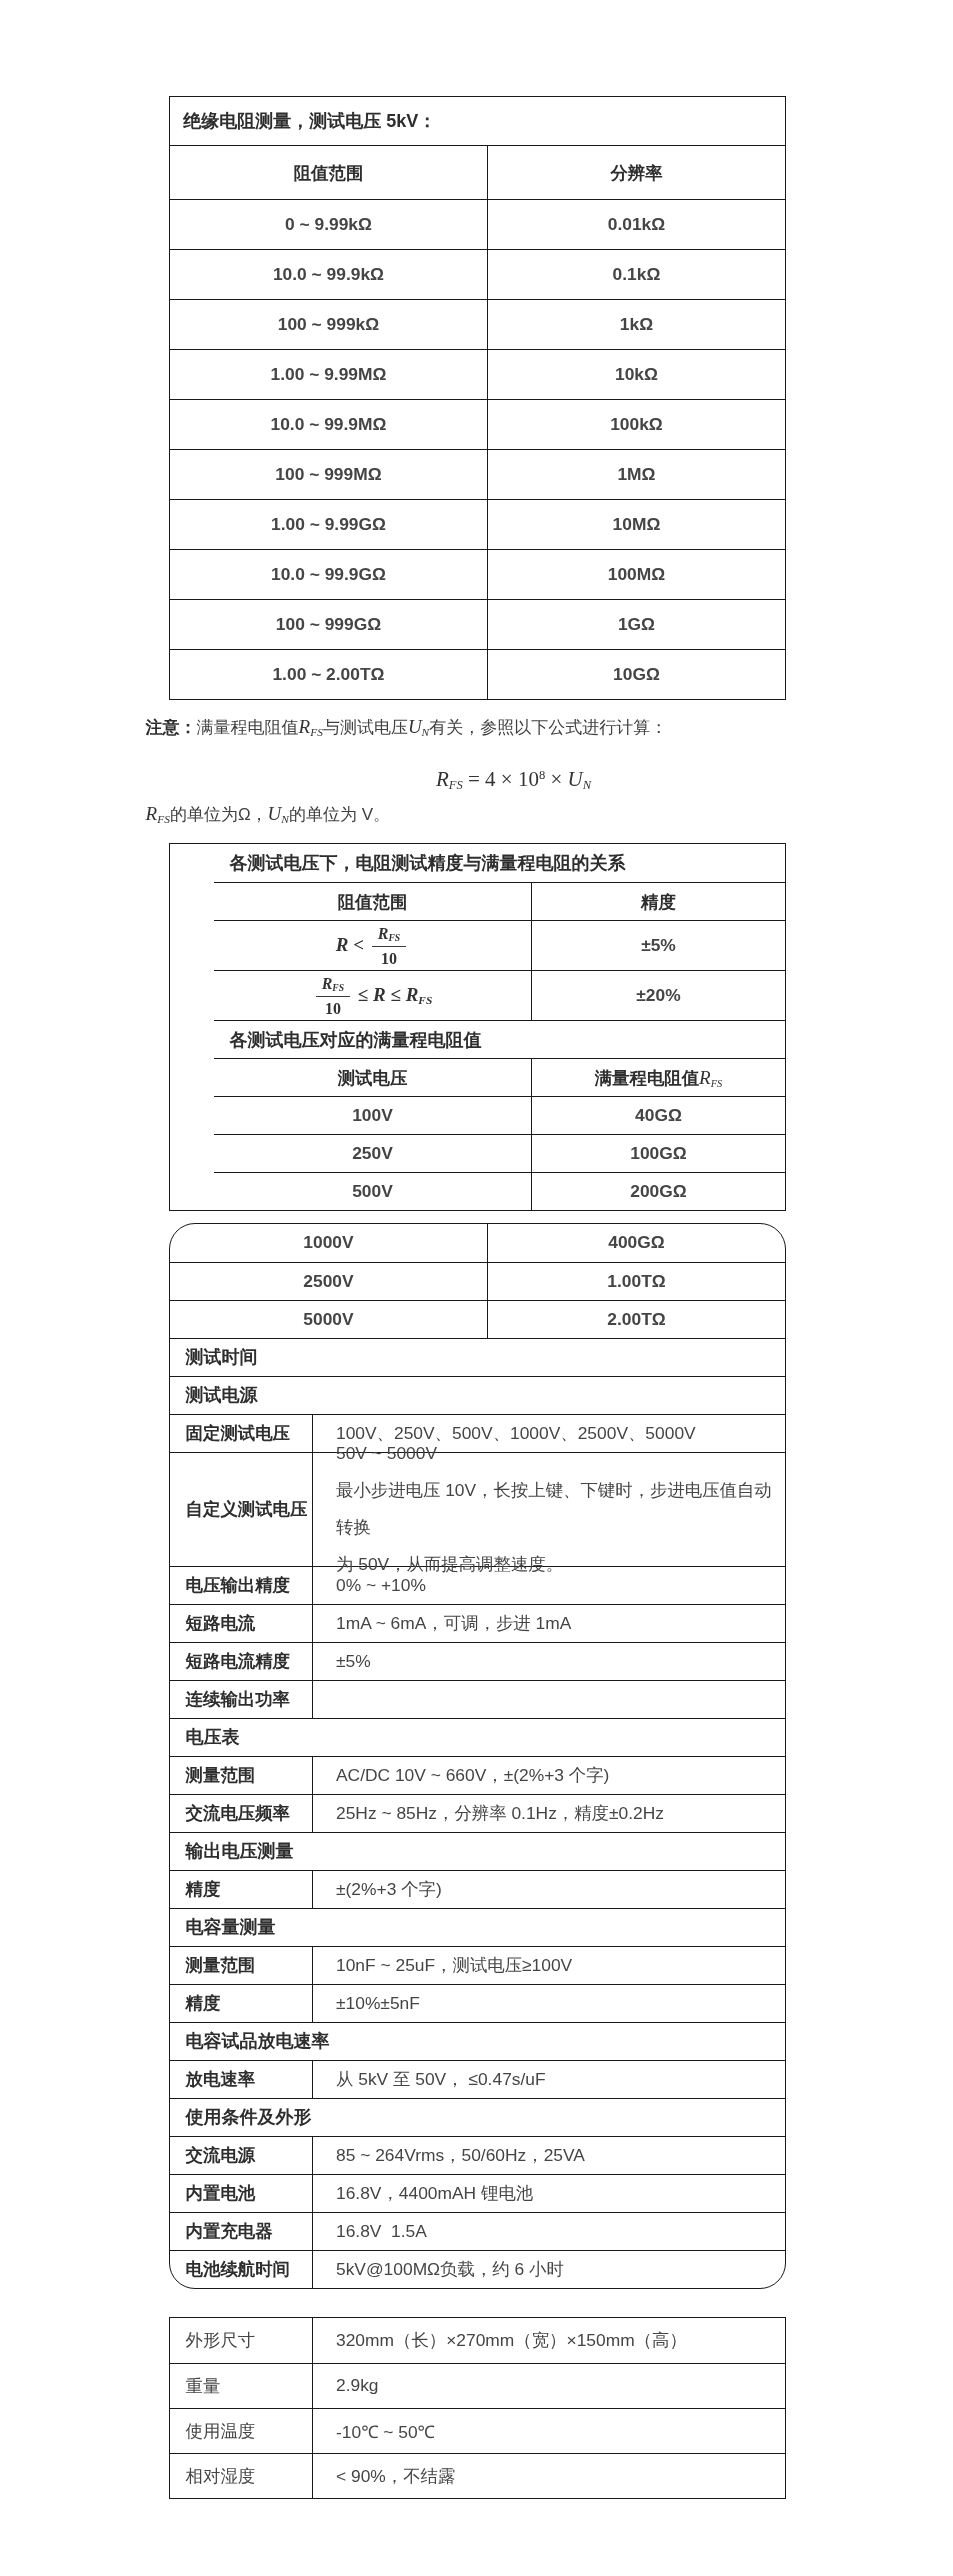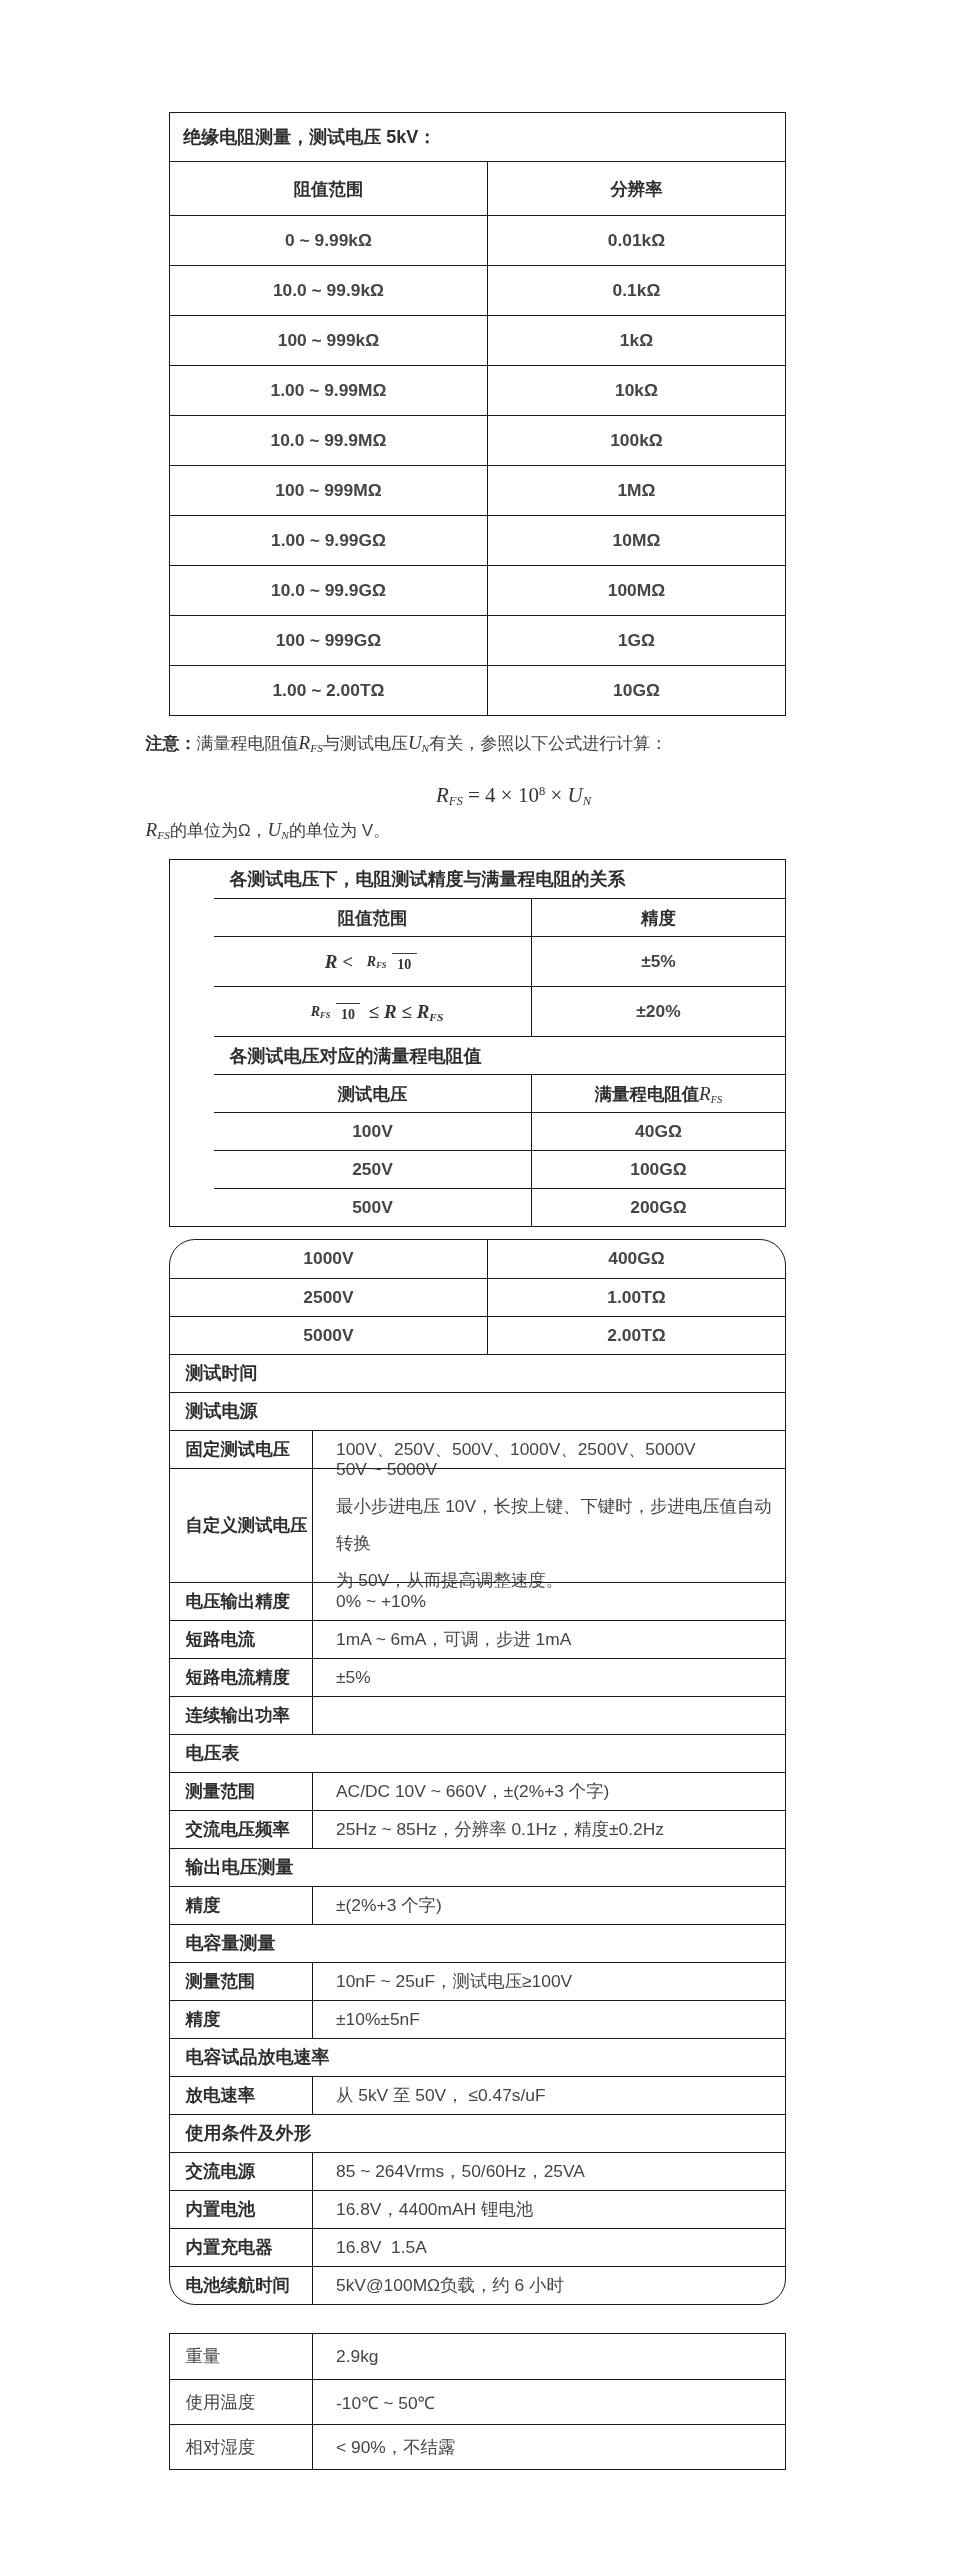--- a/index.html
+++ b/index.html
@@ -1,18 +1,18 @@
 <!DOCTYPE html>
 <html style="font-size:9.6px"><head>
 <meta charset="utf-8">
 <style>
   html,body{margin:0;padding:0;background:#ffffff;}
   .page{position:relative;width:954px;height:2576px;background:#ffffff;overflow:hidden;
         font-family:"Liberation Sans",sans-serif;color:#454545;font-size:17.4px;}
-  .doc{position:absolute;left:169px;top:96px;width:617px;margin-top:16px;}
+  .doc{position:absolute;left:169px;top:96px;width:617px;}
   .tbl{border:1.2px solid #1a1a1a;box-sizing:border-box;background:#ffffff;}
   .tr{display:flex;box-sizing:border-box;border-top:1.2px solid #1a1a1a;}
   .tbl .tr:first-child{border-top:none;}
   .td{box-sizing:border-box;display:flex;align-items:center;white-space:pre-wrap;}
   .h80{height:48px}.h90{height:54px}.h84{height:50px}.h63{height:38px}.h190{height:114px}.h75{height:45px}
   .colA{width:318px;border-right:1.2px solid #1a1a1a;}
   .colB{flex:1;}
   .colL{width:143px;border-right:1.2px solid #1a1a1a;}
   .colV{flex:1;justify-content:flex-start;padding-left:23px;}
   .center{justify-content:center;text-align:center;font-weight:bold;}
@@ -29,22 +29,22 @@
            font-family:"Liberation Serif",serif;font-size:21px;color:#333333;}
   .t2{margin-top:10.8px;padding-left:44px;}
   .t3{margin-top:11.4px;border-radius:26px;}
   .t4{margin-top:28px;}
   .mi{font-family:"Liberation Serif",serif;font-style:italic;color:#333333;}
   .serif{font-family:"Liberation Serif",serif;color:#333333;}
   .msub{font-family:"Liberation Serif",serif;font-style:italic;font-size:0.6em;vertical-align:-0.25em;color:#333333;}
   .msup{font-family:"Liberation Serif",serif;font-size:0.6em;vertical-align:0.55em;color:#333333;}
   .math{font-size:19px;}
   .inl{white-space:pre-wrap;}
-  .frac{display:inline-flex;flex-direction:row;align-items:flex-end;vertical-align:middle;
-        font-size:14px;line-height:1.1;margin:0 3.6px;font-family:"Liberation Serif",serif;color:#333333;}
+  .frac{display:inline-flex;flex-direction:column;align-items:flex-end;vertical-align:middle;
+        font-size:16px;line-height:1.1;margin:0 3.6px;font-family:"Liberation Serif",serif;color:#333333;}
   .frac .fn{padding:0.6px 5.4px 2.4px;}
   .frac .fd{border-top:1.2px solid #3b3b3b;padding:2.4px 5.4px 0.6px;align-self:stretch;text-align:center;}
   .custom{flex-direction:column;align-items:flex-start;justify-content:center;}
   .custom .ml{display:block;line-height:37px;white-space:pre-wrap;}
 </style>
 </head>
 <body>
 
 <div class="page">
   <div class="doc">
@@ -253,20 +253,24 @@
         <div class="td colV">16.8V  1.5A</div>
       </div>
       <div class="tr h63">
         <div class="td colL lbl">电池续航时间</div>
         <div class="td colV">5kV@100MΩ负载，约 6 小时</div>
       </div>
     </div>
 
     <div class="tbl t4">
       <div class="tr h75">
+        <div class="td colL lbl plain">外形尺寸</div>
+        <div class="td colV">320mm（长）×270mm（宽）×150mm（高）</div>
+      </div>
+      <div class="tr h75">
         <div class="td colL lbl plain">重量</div>
         <div class="td colV">2.9kg</div>
       </div>
       <div class="tr h75">
         <div class="td colL lbl plain">使用温度</div>
         <div class="td colV">-10℃ ~ 50℃</div>
       </div>
       <div class="tr h75">
         <div class="td colL lbl plain">相对湿度</div>
         <div class="td colV">&lt; 90%，不结露</div>

